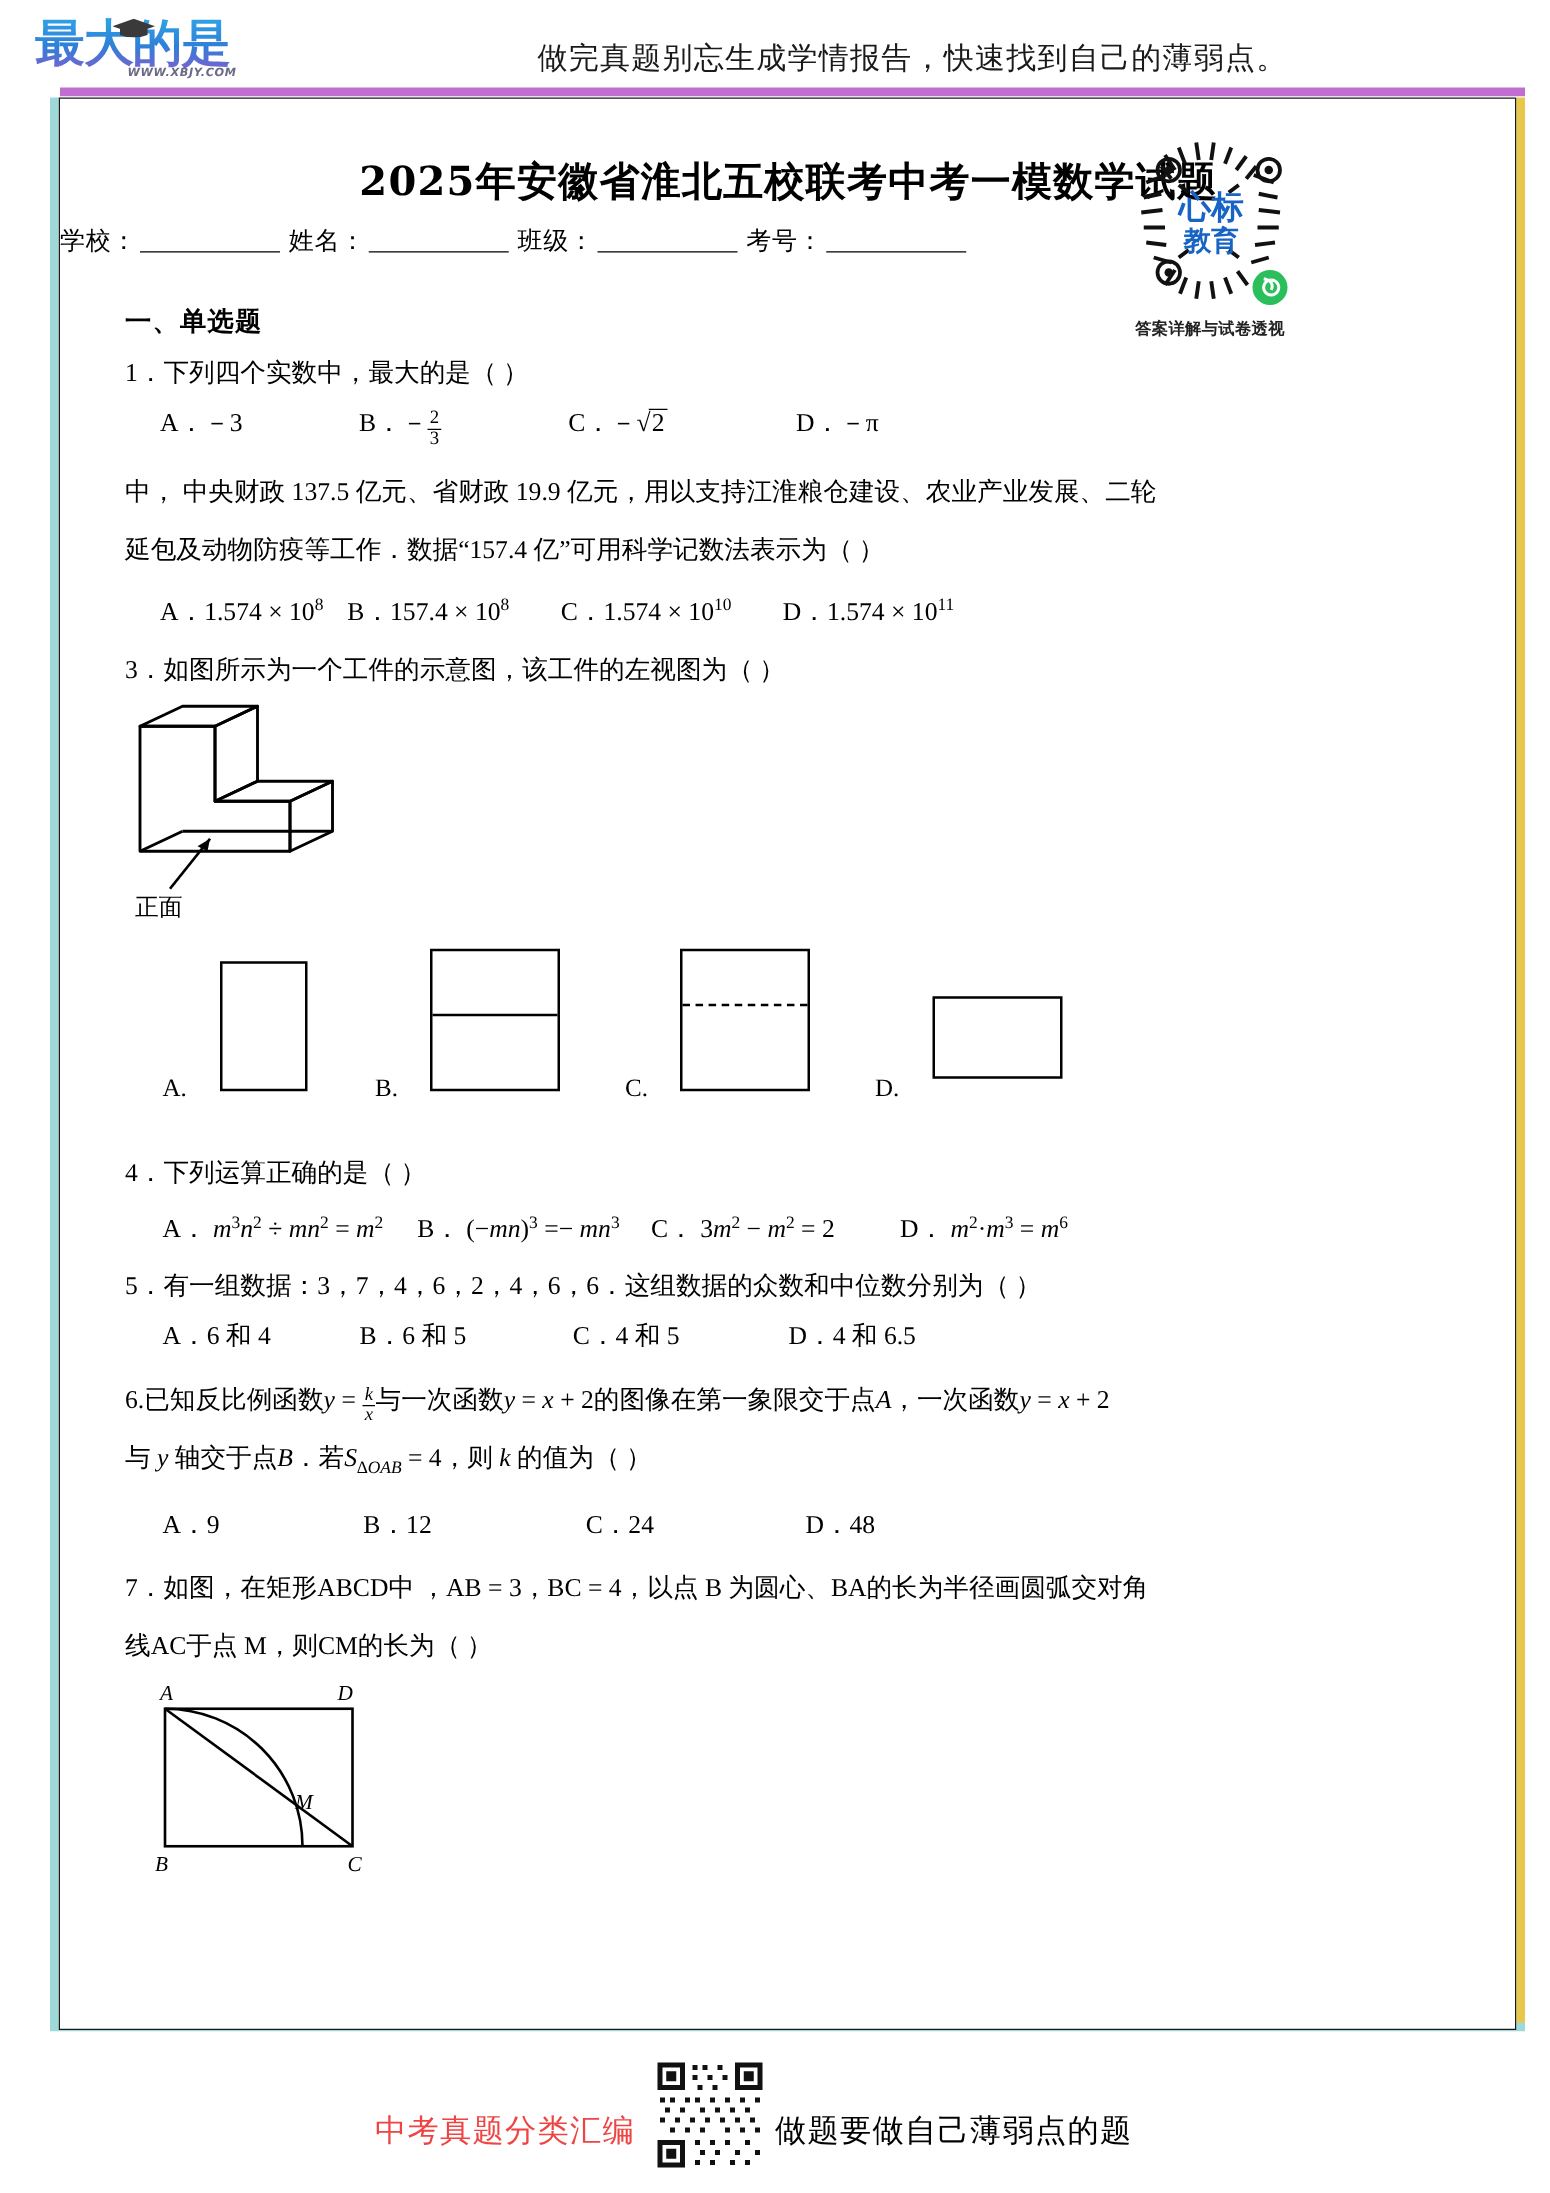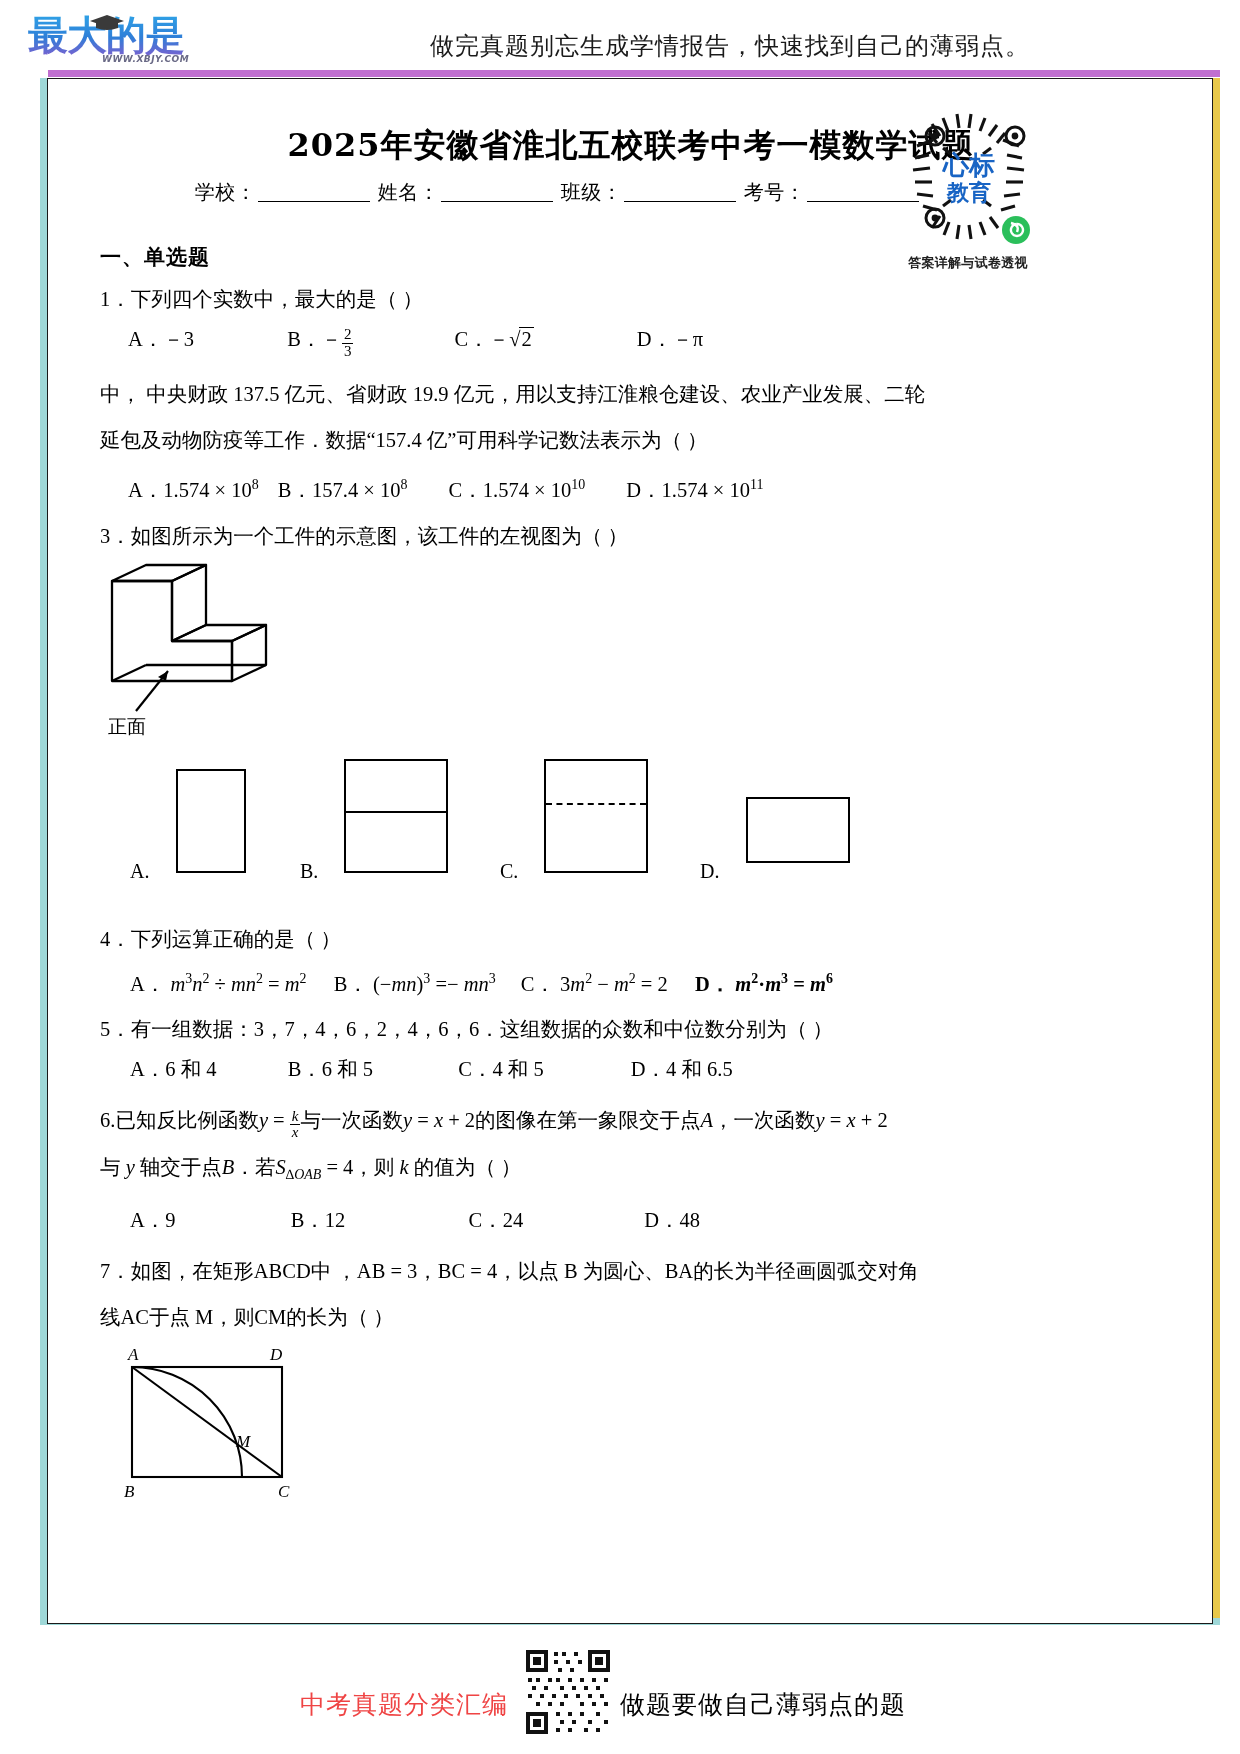--- a/index.html
+++ b/index.html
@@ -61,21 +61,21 @@
     border:1px solid #1a1a1a;
     box-sizing:border-box;
   }
   
   .paper-title{
     position:absolute;left:0;top:45px;width:1166px;text-align:center;
     font-family:"DejaVu Serif","Liberation Serif",serif;
     font-weight:bold;font-size:32px;letter-spacing:1px;color:#000;
   }
   .info-line{
-    position:absolute;left:0;top:100px;width:1020px;text-align:center;
+    position:absolute;left:0;top:100px;width:1020px;
     font-size:20px;color:#000;letter-spacing:.5px;
   }
   .info-line .blank{
     display:inline-block;border-bottom:1.6px solid #000;
     width:112px;height:20px;vertical-align:-3px;margin:0 2px;
   }
   
   .qr-wrap{
     position:absolute;left:851px;top:23px;width:140px;height:150px;
   }
@@ -294,21 +294,21 @@
         <em class="it">m</em><sup>3</sup><em class="it">n</em><sup>2</sup> ÷ <em class="it">mn</em><sup>2</sup> = <em class="it">m</em><sup>2</sup>
       </span>
       <span class="opt" style="margin-left:22px;">
         <span>B．</span>
         (−<em class="it">mn</em>)<sup>3</sup> =− <em class="it">mn</em><sup>3</sup>
       </span>
       <span class="opt" style="margin-left:20px;">
         <span>C．</span>
         3<em class="it">m</em><sup>2</sup> − <em class="it">m</em><sup>2</sup> = 2
       </span>
-      <span class="opt" style="margin-left:22px;font-weight:bold;">
+      <span class="opt" style="margin-left:47px;">
         <span>D．</span>
         <em class="it">m</em><sup>2</sup>·<em class="it">m</em><sup>3</sup> = <em class="it">m</em><sup>6</sup>
       </span>
     </div>
 
     <div class="q">
       <span>5．</span><span>有一组数据：3，7，4，6，2，4，6，6．这组数据的众数和中位数分别为（   ）</span>
     </div>
     <div class="opts">
       <span class="opt" style="margin-left:30px;">A．6 和 4</span>

